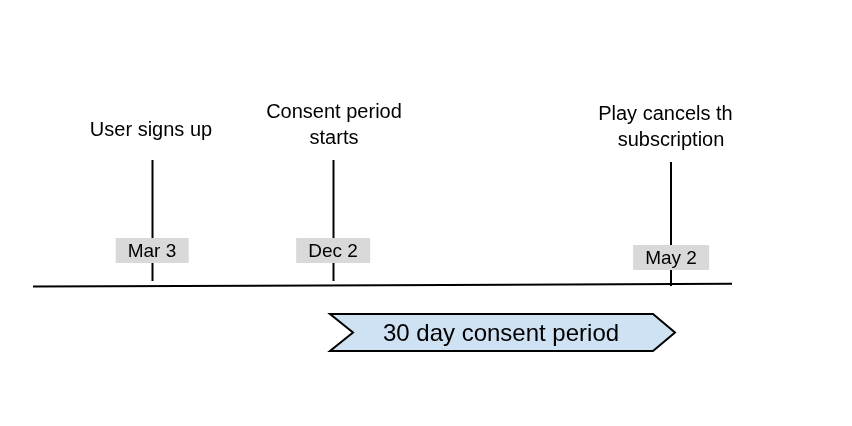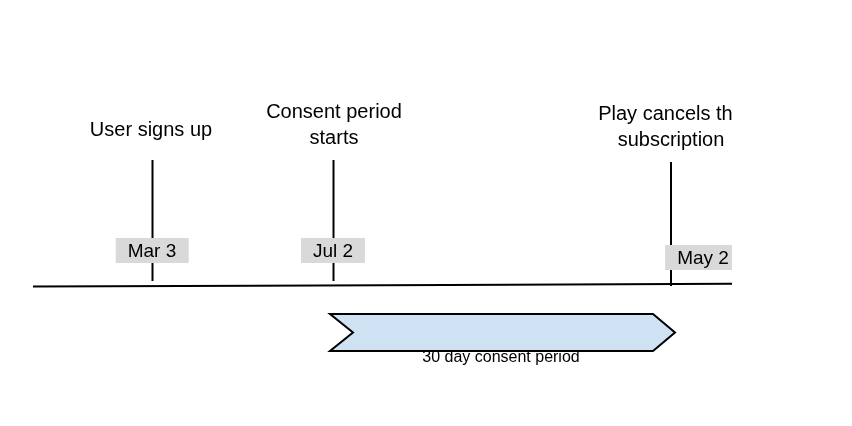--- a/index.html
+++ b/index.html
@@ -36,31 +36,30 @@
     background: #d9d9d9;
     font-size: 19px;
     line-height: 25px;
     height: 25px;
     padding: 0 12px;
     white-space: nowrap;
     text-align: right;
   }
   #date-mar { left: 152px; top: 238px; }
   #date-apr { left: 333px; top: 238px; }
-  #date-may { left: 671px; top: 245px; margin-left: 32px; }
+  #date-may { left: 671px; top: 245px; }
   .banner-label {
     position: absolute;
     left: 501px;
     top: 320px;
     transform: translateX(-50%);
-    font-size: 16px;
+    font-size: 24px;
     line-height: 25px;
     white-space: nowrap;
     text-align: left;
-    margin-top: 24px;
   }
 </style>
 </head>
 <body>
 
 <div class="canvas">
 
   <svg class="shapes" viewBox="0 0 852 426">
 
     <line x1="152.5" y1="160" x2="152.5" y2="281" stroke="#000000" stroke-width="2"></line>
@@ -70,18 +69,18 @@
     <line x1="33" y1="286.5" x2="802" y2="283.5" stroke="#000000" stroke-width="2"></line>
 
     <polygon points="330,314 653,314 675,332.5 653,351 330,351 353,332.5" stroke="#000000" stroke-width="2" fill="#cfe2f3"></polygon>
   </svg>
 
   <div class="event-label single" id="label-user">User signs up</div>
   <div class="event-label" id="label-play">Play cancels the subscription</div>
   <div class="event-label" id="label-consent">Consent period starts</div>
 
   <div class="date-badge" id="date-mar">Mar 3</div>
-  <div class="date-badge" id="date-apr">Jul 2</div>
+  <div class="date-badge" id="date-apr">Dec 2</div>
   <div class="date-badge" id="date-may">May 2</div>
 
   <div class="banner-label">30 day consent period</div>
 
 </div>
 
 </body></html>

